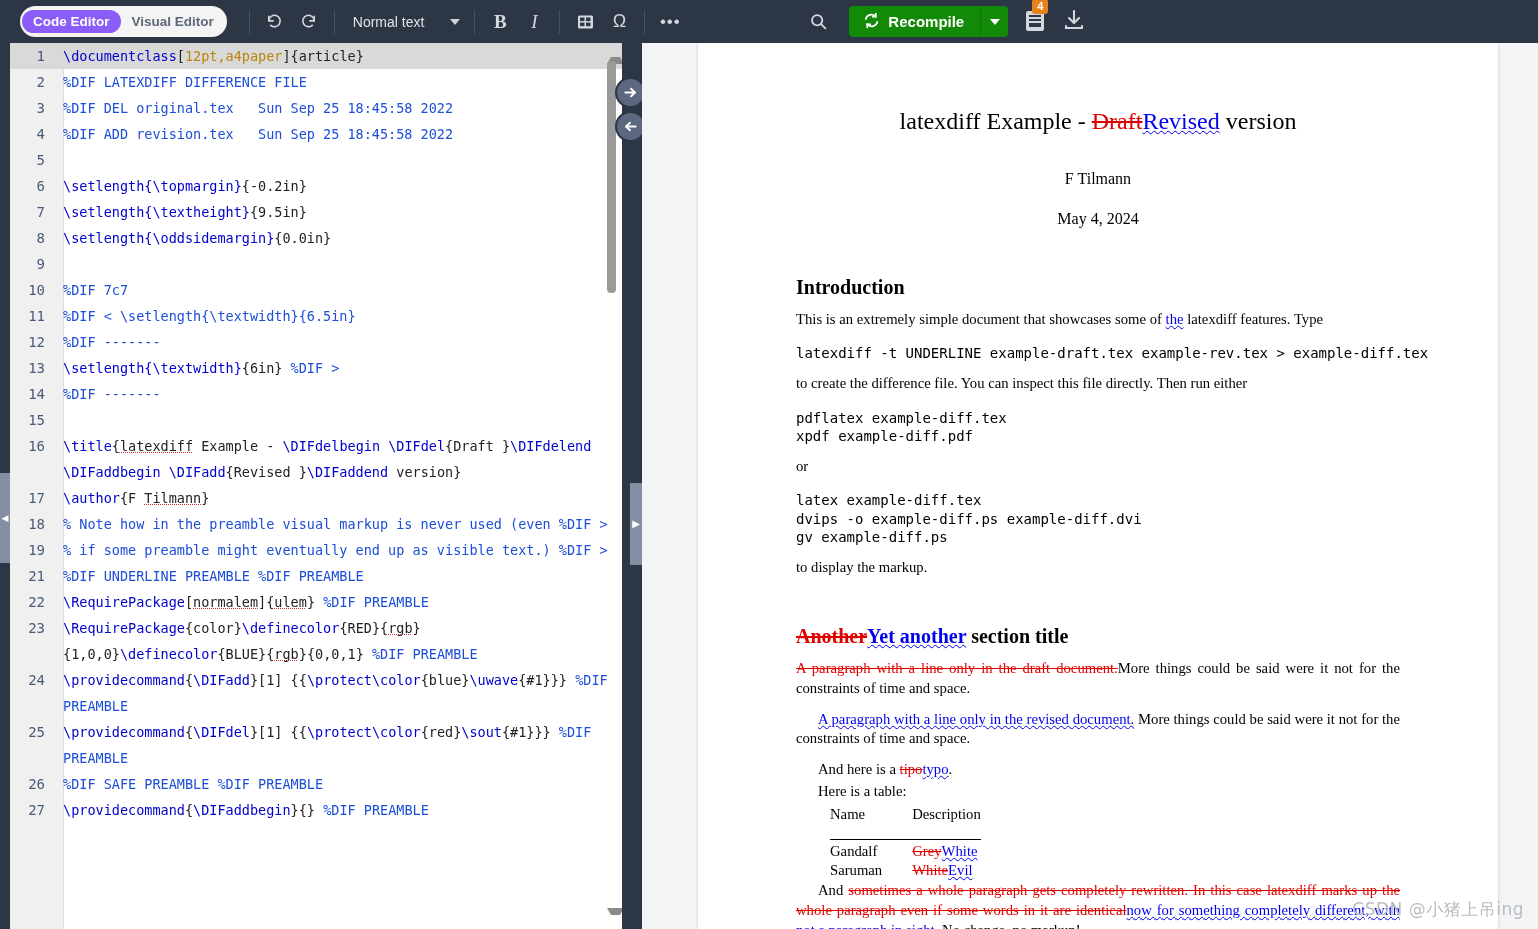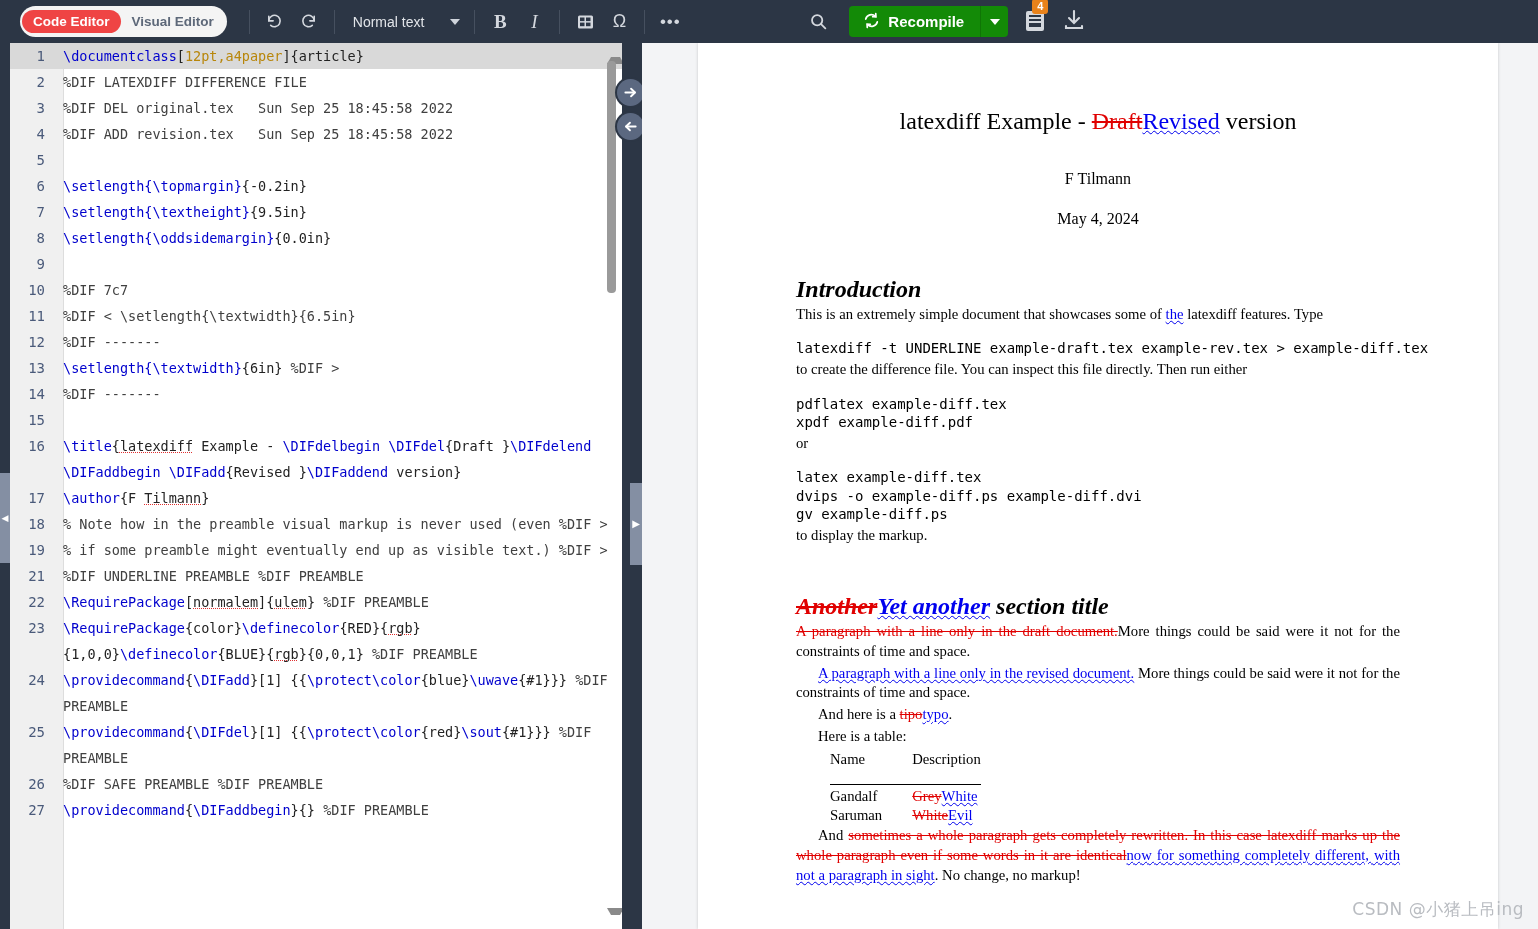--- a/index.html
+++ b/index.html
@@ -21,21 +21,21 @@
   .editor-toggle {
     display: flex; align-items: center;
     background: #f4f4f4; border-radius: 18px; height: 27px;
     padding: 2px; margin-left: 10px; margin-right: 14px;
   }
   .editor-toggle .seg {
     height: 23px; line-height: 23px; padding: 0 11px;
     border-radius: 14px; font-size: 13.5px; font-weight: bold;
     color: #5d6879; cursor: pointer; white-space: nowrap;
   }
-  .editor-toggle .seg.active { background: #ef4444; color: #ffffff; }
+  .editor-toggle .seg.active { background: #8b5cf6; color: #ffffff; }
 
   .tb-sep { width: 1px; height: 24px; background: #46505f; margin: 0 8px; }
   .tb-btn {
     color: #d4d8de; font-size: 17px; display: flex; align-items: center;
     justify-content: center; height: 30px; min-width: 26px; padding: 0 4px;
     cursor: pointer; user-select: none;
   }
   .tb-undo, .tb-redo { font-size: 19px; }
   .style-select {
     display: flex; align-items: center; gap: 26px;
@@ -99,21 +99,21 @@
     width: 44px; flex: 0 0 44px; text-align: right; padding-right: 9px;
     color: #4a5a7a; font-size: 14px; line-height: 26px;
     font-family: "DejaVu Sans Mono", "Liberation Mono", monospace;
     box-sizing: border-box; user-select: none;
   }
   .ctext {
     flex: 1; padding-left: 9px; line-height: 26px; white-space: pre-wrap;
     word-break: break-word; color: #333; box-sizing: border-box;
   }
   .k-cmd  { color: #0000cd; }          
-  .k-com  { color: #404040; }          
+  .k-com  { color: #1d4ed8; }          
   .k-opt  { color: #b8860b; }          
   .k-plain{ color: #222222; }
   .sp { text-decoration: underline; text-decoration-style: dotted;
         text-decoration-color: #e03030; text-decoration-thickness: 1px; }
 
   
   .ed-scroll {
     position: absolute; right: 5px; top: 0; width: 11px; height: 886px;
   }
   .ed-scroll .up, .ed-scroll .down {
@@ -157,22 +157,22 @@
     box-shadow: 0 0 3px rgba(0,0,0,.18);
     font-family: "Liberation Serif", "DejaVu Serif", serif;
     color: #000; overflow: hidden;
   }
   .pdf-inner { padding: 42px 98px 0 98px; }
   .doc-title {
     text-align: center; font-size: 24px; margin: 22px 0 0 0; line-height: 1.2;
   }
   .doc-author { text-align: center; font-size: 16px; margin-top: 34px; }
   .doc-date { text-align: center; font-size: 16px; margin-top: 22px; }
-  .sec-head { font-size: 24px; font-weight: bold; margin: 48px 0 0 0; font-style: italic; }
-  .para { font-size: 14.7px; line-height: 1.34; margin-top: 2px; text-align: justify; }
+  .sec-head { font-size: 20px; font-weight: bold; margin: 48px 0 0 0; }
+  .para { font-size: 14.7px; line-height: 1.34; margin-top: 11px; text-align: justify; }
   .para.noind { text-indent: 0; }
   .para.ind { text-indent: 22px; }
   .verb {
     font-family: "DejaVu Sans Mono", "Liberation Mono", monospace;
     font-size: 14px; line-height: 1.32; margin-top: 15px; white-space: pre;
   }
   .del { color: #e00000; text-decoration: line-through; text-decoration-color: #e00000; }
   .add {
     color: #0000ee;
     text-decoration: underline; text-decoration-style: wavy;

